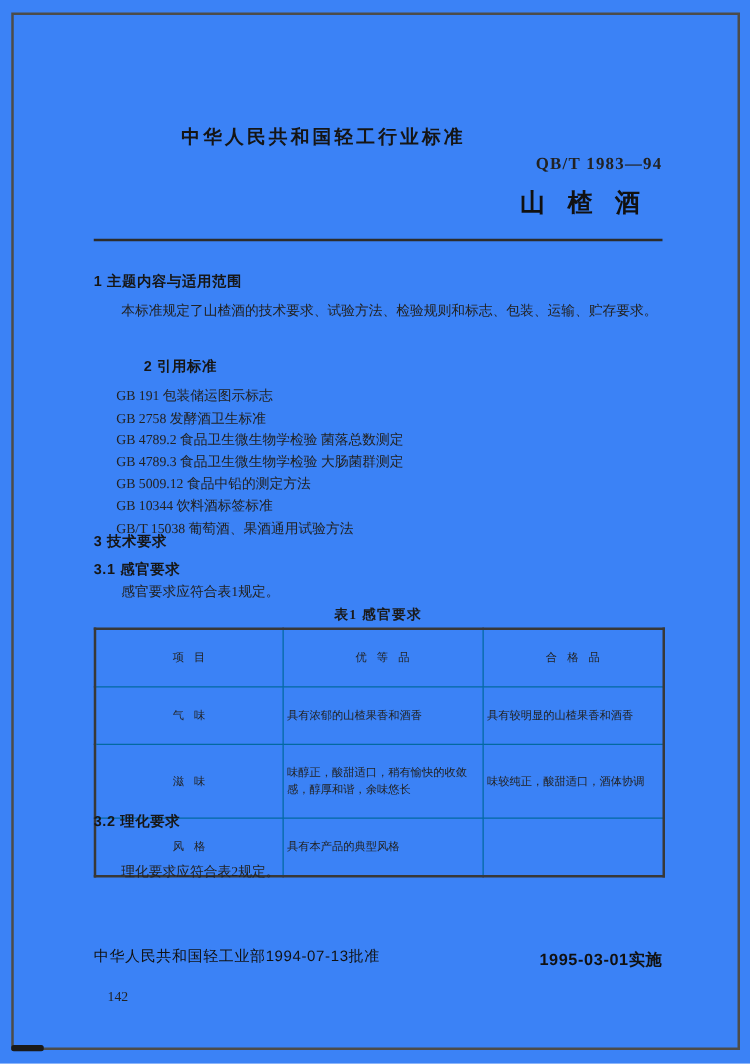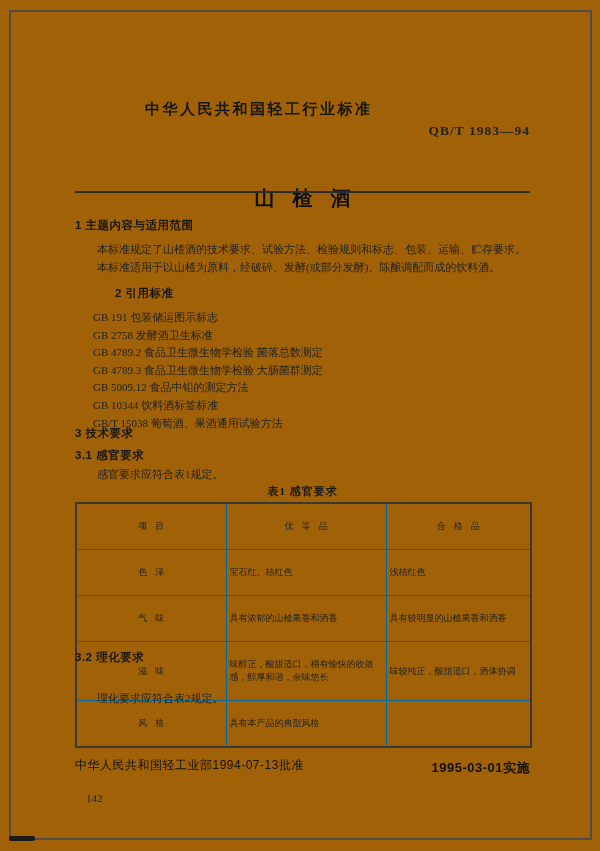--- a/index.html
+++ b/index.html
@@ -1,19 +1,19 @@
 <!DOCTYPE html>
 <html><head>
 <meta charset="utf-8">
 <style>
   html,body{margin:0;padding:0;background:#ffffff;}
   .page{
     position:relative;
     width:600px;height:851px;
-    background:#a16207;
+    background:#3b82f6;
     font-family:"Liberation Serif", serif;
     color:#1d1d1d;
     overflow:hidden;
   }
   .scan-frame{
     position:absolute;
     left:9px;top:10px;right:8px;bottom:11px;
     border:2px solid #4c4c4a;
     pointer-events:none;
   }
@@ -26,23 +26,23 @@
   .std-org{
     top:100px;left:145px;
     font-size:15px;font-weight:bold;letter-spacing:2.5px;color:#151515;
   }
   .std-num{
     top:123px;left:75px;width:455px;text-align:right;
     font-size:13.5px;font-weight:bold;letter-spacing:1px;color:#222;
     font-family:"Liberation Serif", serif;
   }
   .doc-title{
-    top:149px;left:75px;width:455px;text-align:center;
+    top:149px;left:75px;width:455px;text-align:right;
     font-family:Liberation Serif, serif;
-    font-size:20px;font-weight:bold;letter-spacing:18px;text-indent:18px;color:#111;margin-top:36px;
+    font-size:20px;font-weight:bold;letter-spacing:18px;text-indent:18px;color:#111;
   }
   .title-rule{
     top:191px;left:75px;width:455px;height:2px;background:#2c2c2c;
   }
   .heading{
     font-family:"Liberation Sans", sans-serif;
     font-size:11.5px;font-weight:bold;color:#161616;letter-spacing:0.5px;
   }
   .para{
     font-size:11px;line-height:17px;text-indent:2em;color:#222;
@@ -100,21 +100,20 @@
   <div class="scan-frame"></div>
   <div class="scan-smudge"></div>
 
   <div class="abs std-org">中华人民共和国轻工行业标准</div>
   <div class="abs std-num">QB/T 1983—94</div>
   <div class="abs doc-title">山楂酒</div>
   <div class="abs title-rule"></div>
 
   <div class="abs heading" style="top:218px;left:75px;">1  主题内容与适用范围</div>
   <div class="abs para content-col" style="top:241px;">本标准规定了山楂酒的技术要求、试验方法、检验规则和标志、包装、运输、贮存要求。</div>
-  <div class="abs para content-col" style="top:259px;">本标准适用于以山楂为原料，经破碎、发酵(或部分发酵)、陈酿调配而成的饮料酒。</div>
 
   <div class="abs heading" style="top:286px;left:75px;margin-left:40px;">2  引用标准</div>
   <div class="abs refs">
     <div class="ref-line">GB 191  包装储运图示标志</div>
     <div class="ref-line">GB 2758  发酵酒卫生标准</div>
     <div class="ref-line">GB 4789.2  食品卫生微生物学检验  菌落总数测定</div>
     <div class="ref-line">GB 4789.3  食品卫生微生物学检验  大肠菌群测定</div>
     <div class="ref-line">GB 5009.12  食品中铅的测定方法</div>
     <div class="ref-line">GB 10344  饮料酒标签标准</div>
     <div class="ref-line">GB/T 15038  葡萄酒、果酒通用试验方法</div>
@@ -133,25 +132,20 @@
     </colgroup>
     <thead>
       <tr>
         <th class="sp">项目</th>
         <th class="sp">优等品</th>
         <th class="sp">合格品</th>
       </tr>
     </thead>
     <tbody>
       <tr class="r-h20">
-        <td class="c1 sp">色泽</td>
-        <td class="c2">宝石红、桔红色</td>
-        <td class="c3">浅桔红色</td>
-      </tr>
-      <tr class="r-h20">
         <td class="c1 sp">气味</td>
         <td class="c2">具有浓郁的山楂果香和酒香</td>
         <td class="c3">具有较明显的山楂果香和酒香</td>
       </tr>
       <tr class="r-h36">
         <td class="c1 sp">滋味</td>
         <td class="c2">味醇正，酸甜适口，稍有愉快的收敛感，醇厚和谐，余味悠长</td>
         <td class="c3">味较纯正，酸甜适口，酒体协调</td>
       </tr>
       <tr class="r-h20">

